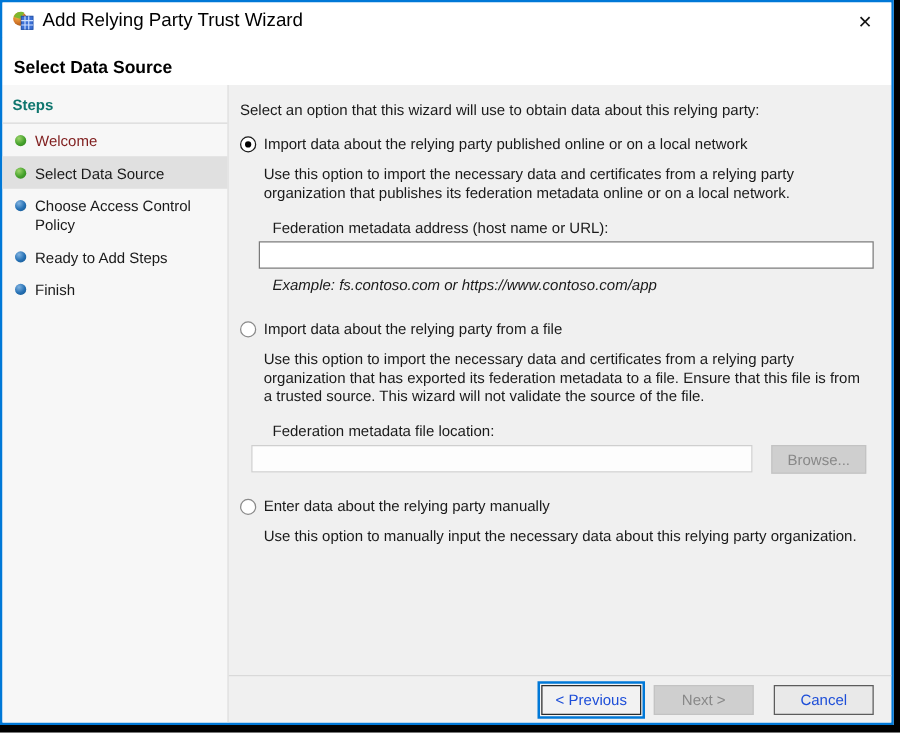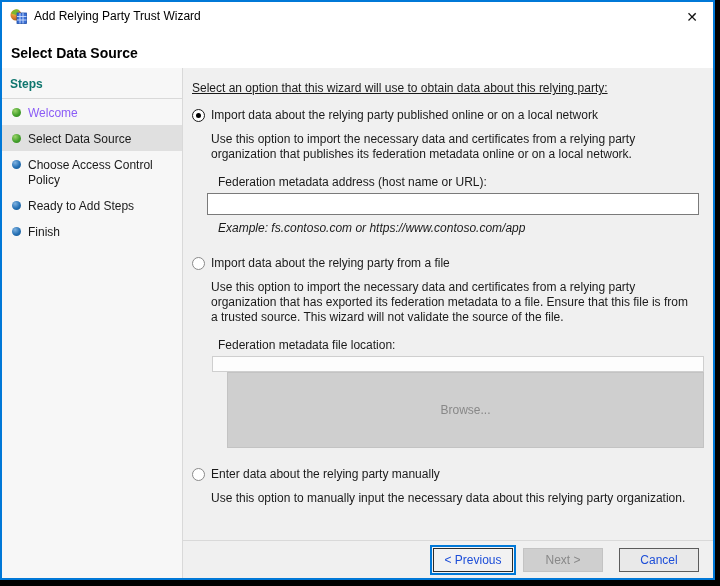--- a/index.html
+++ b/index.html
@@ -19,21 +19,21 @@
     background: #fff;
     display: flex; flex-direction: column;
   }
   
   .titlebar {
     height: 28px; background: #fff; flex: 0 0 28px;
     display: flex; align-items: center; padding-left: 8px;
     position: relative;
   }
   .app-icon { width: 17px; height: 16px; margin-right: 7px; display: inline-block; }
-  .win-title { font-size: 12px; color: #000; }
+  .win-title { font-size: 15px; color: #000; }
   .close-btn {
     position: absolute; right: 10px; top: 4px;
     width: 22px; height: 22px; border: none; background: transparent;
     font-size: 14px; color: #111; cursor: pointer; line-height: 20px;
     font-family: "Liberation Sans", sans-serif;
   }
   
   .pageheader {
     height: 38px; flex: 0 0 38px; background: #fff;
     display: flex; align-items: center; padding: 8px 0 0 9px;
@@ -52,47 +52,47 @@
   .step {
     position: relative; padding: 7px 8px 4px 26px;
     line-height: 15px; color: #1a1a1a;
   }
   .step .bullet {
     position: absolute; left: 10px; top: 9px;
     width: 9px; height: 9px; border-radius: 50%;
   }
   .bullet.green { background: radial-gradient(circle at 35% 30%, #9bd36a, #44a12b 55%, #2e7d1d); }
   .bullet.blue  { background: radial-gradient(circle at 35% 30%, #7fb2e0, #2570b4 55%, #145489); }
-  .step.link { color: #8b5cf6; cursor: pointer; }
+  .step.link { color: #7f1d1d; cursor: pointer; }
   .step.current { background: #e0e0e0; }
   
   .content { flex: 1; background: #f0f0f0; display: flex; flex-direction: column; min-width: 0; }
   .content-body { flex: 1; padding: 13px 13px 0 9px; }
-  .intro { margin-bottom: 13px; text-decoration: underline; }
+  .intro { margin-bottom: 13px; }
   .option-row { display: flex; align-items: flex-start; margin-bottom: 9px; cursor: pointer; }
   .radio {
     flex: 0 0 13px; width: 13px; height: 13px; border-radius: 50%;
     background: #fff; border: 1px solid #8a8a8a; margin: 0 6px 0 0; position: relative; top: 1px;
   }
   .radio.checked { border-color: #1a1a1a; }
   .radio.checked::after {
     content: ""; position: absolute; left: 3px; top: 3px;
     width: 5px; height: 5px; border-radius: 50%; background: #000;
   }
   .option-label { line-height: 15px; }
   .desc { margin-left: 19px; margin-bottom: 13px; line-height: 15px; max-width: 478px; }
   .field-label { margin-left: 26px; margin-bottom: 4px; }
   .text-input {
     display: block; margin-left: 15px; width: calc(100% - 16px); height: 22px;
     border: 1px solid #7a7a7a; background: #fff; padding: 0 4px;
     font-family: "Liberation Sans", sans-serif; font-size: 12px;
   }
   .text-input:disabled { border-color: #cfcfcf; background: #fdfdfd; }
   .example { margin: 6px 0 21px 26px; font-style: italic; }
-  .file-row { display: flex; margin-left: 20px; width: calc(100% - 16px); margin-bottom: 19px; flex-direction: column; }
+  .file-row { display: flex; margin-left: 9px; width: calc(100% - 16px); margin-bottom: 19px; }
   .file-row .text-input { margin-left: 0; flex: 1; width: auto; }
   .browse-btn {
     flex: 0 0 76px; margin-left: 15px; height: 23px;
     background: #cfcfcf; border: 1px solid #c3c3c3; color: #888;
     font-family: "Liberation Sans", sans-serif; font-size: 12px;
   }
   
   .footer {
     flex: 0 0 38px; border-top: 1px solid #d9d9d9;
     display: flex; align-items: center; justify-content: flex-end;

